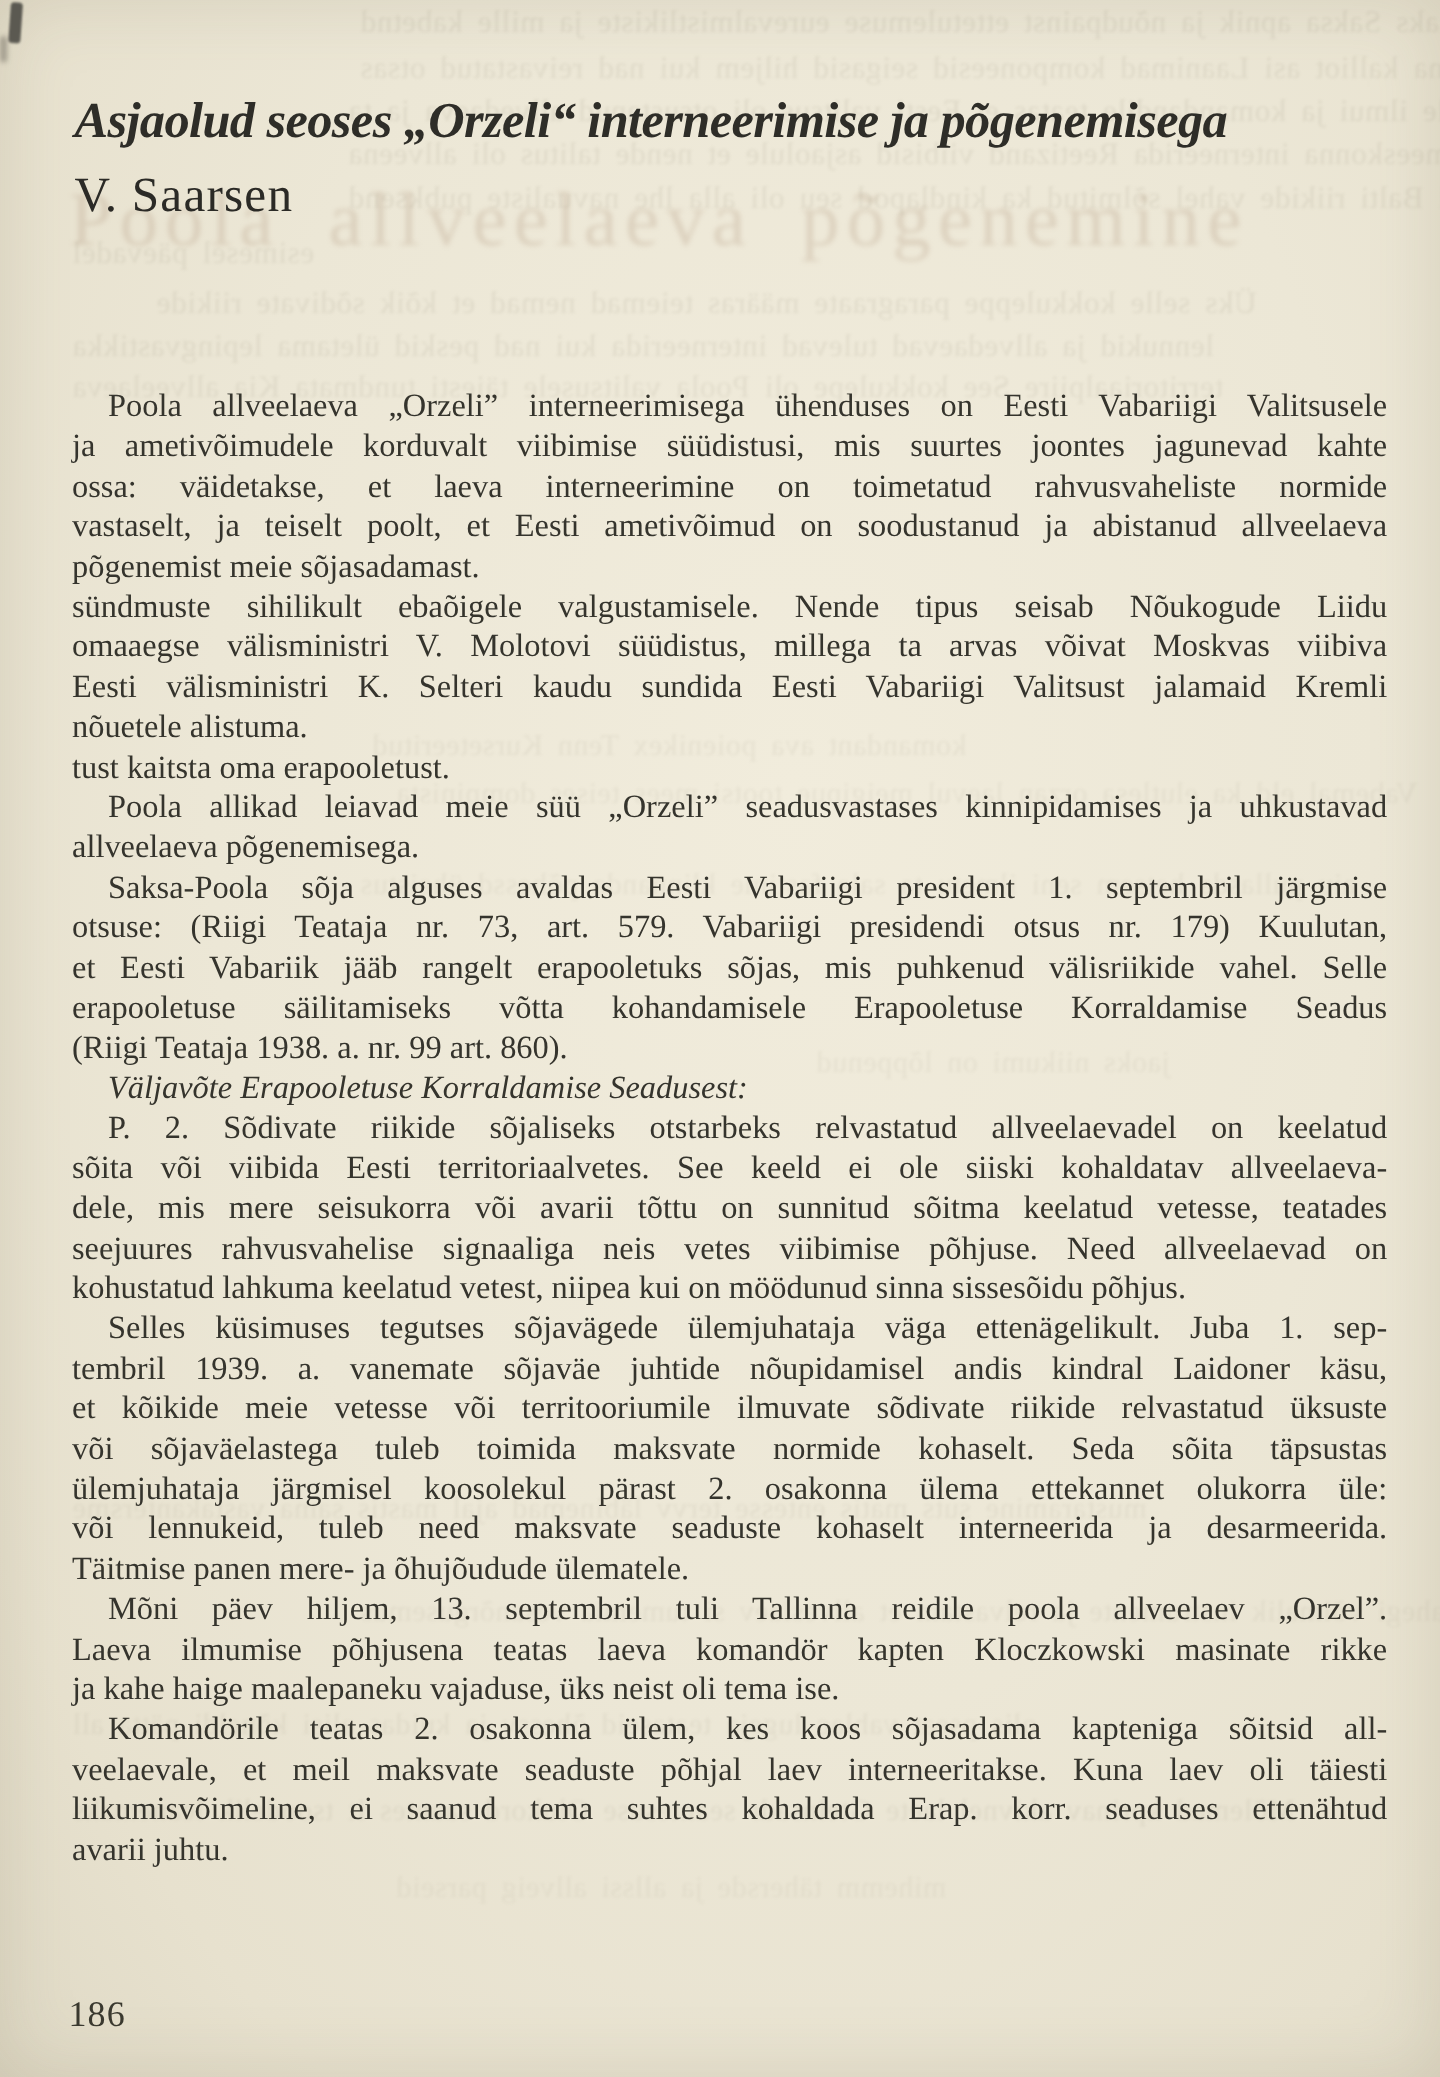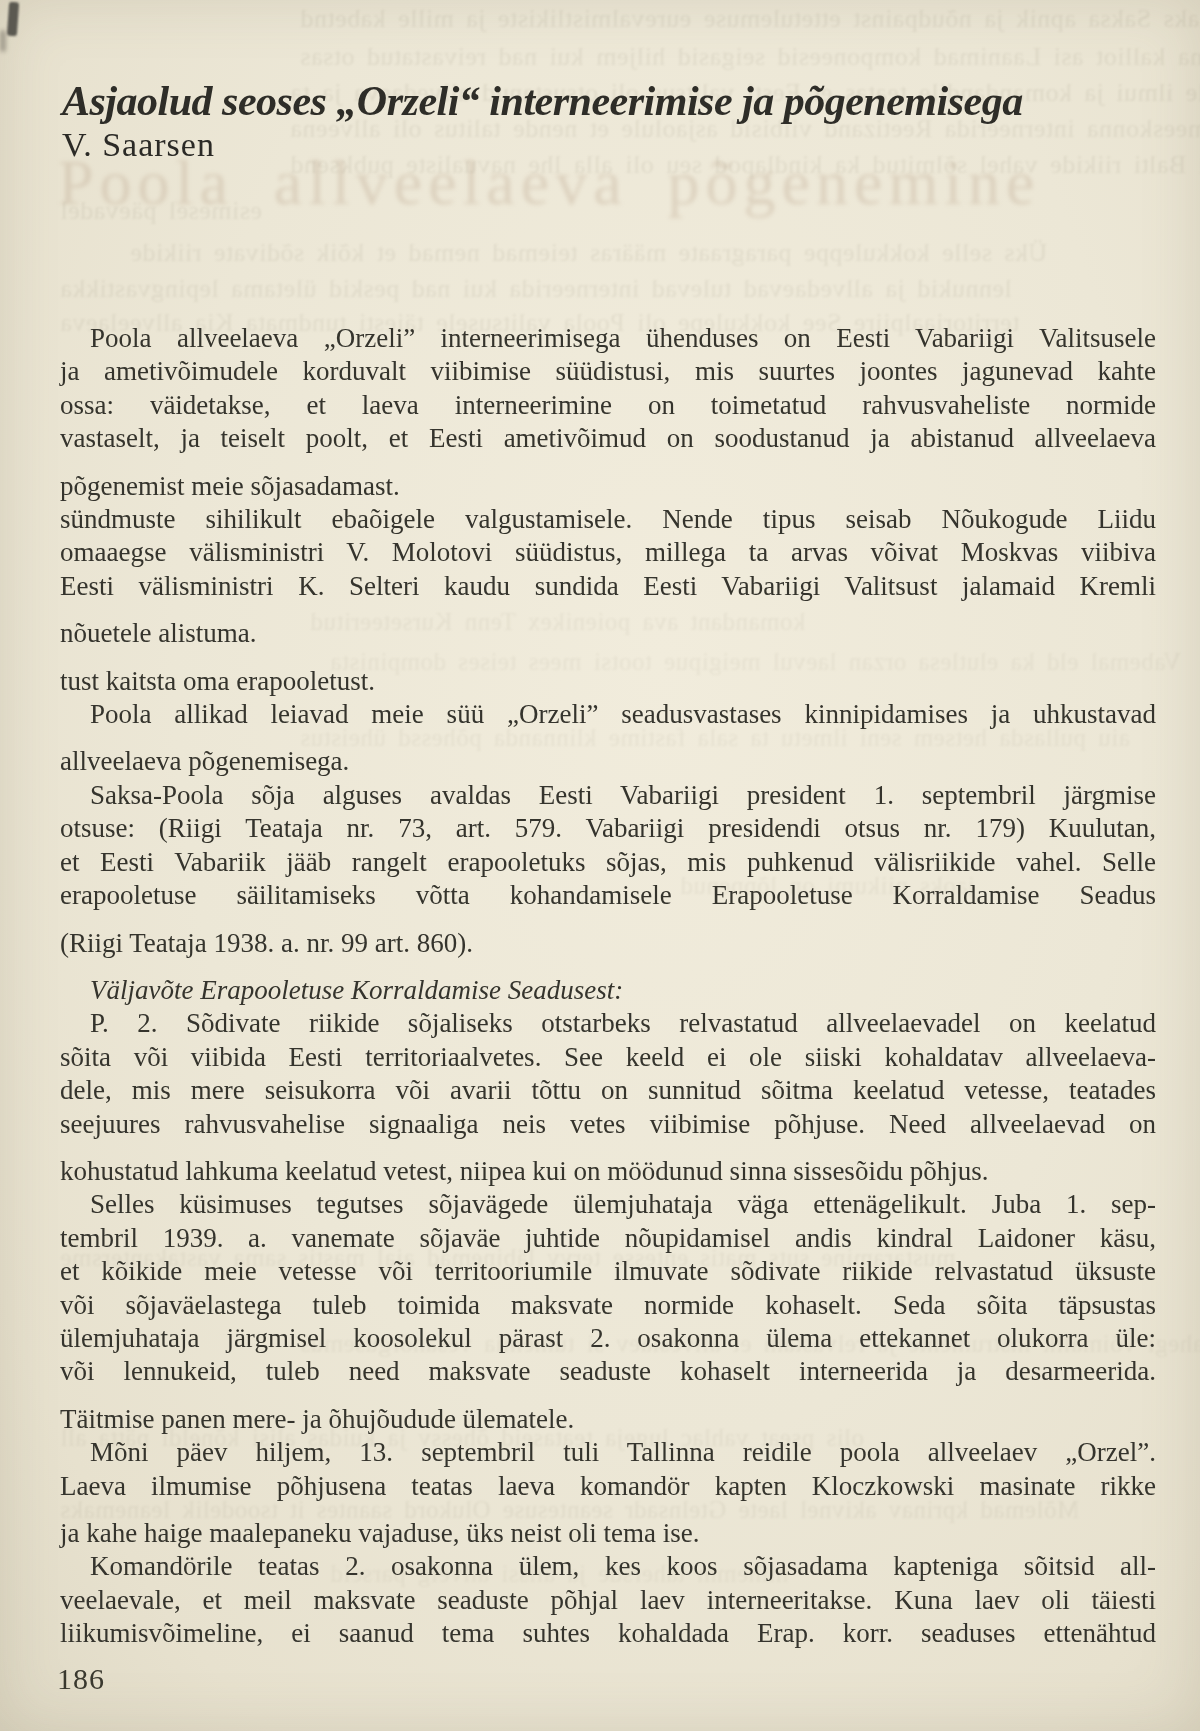--- a/index.html
+++ b/index.html
@@ -35,31 +35,31 @@
     font-size:64px;letter-spacing:6px;word-spacing:18px;
     color:#bca68f;opacity:.34;filter:blur(2.2px);
   }
   
   .title{
     position:absolute;left:62px;top:50px;
     font-style:italic;font-size:42px;letter-spacing:-.5px;
     color:#2e2d28;line-height:1.1;white-space:nowrap;
   }
   .author{
-    position:absolute;left:62px;top:126px;
-    font-size:34px;letter-spacing:1px;color:#2b2a26;line-height:1.1;
+    position:absolute;left:62px;top:140px;
+    font-size:41px;letter-spacing:1px;color:#2b2a26;line-height:1.1;
   }
   .body-text{
     position:absolute;left:60px;top:322px;width:1096px;
     font-size:27px;line-height:33.4px;color:#35342d;
   }
   .para{margin:0;}
   .para.italic{font-style:italic;}
   .line{text-align:justify;text-align-last:justify;}
-  .line.last{text-align-last:left;margin-top:14px;}
+  .line.last{text-align-last:left;}
   .line.indent{padding-left:30px;}
   .page-number{
     position:absolute;left:57px;top:1662px;
     font-size:30px;color:#3a392f;letter-spacing:1px;
   }
 </style>
 </head>
 <body>
 
 <div class="page">
@@ -142,18 +142,19 @@
       </div>
       <div class="para">
         <div class="line indent">Mõni päev hiljem, 13. septembril tuli Tallinna reidile poola allveelaev „Orzel”.</div>
         <div class="line">Laeva ilmumise põhjusena teatas laeva komandör kapten Kloczkowski masinate rikke</div>
         <div class="line last">ja kahe haige maalepaneku vajaduse, üks neist oli tema ise.</div>
       </div>
       <div class="para">
         <div class="line indent">Komandörile teatas 2. osakonna ülem, kes koos sõjasadama kapteniga sõitsid all-</div>
         <div class="line">veelaevale, et meil maksvate seaduste põhjal laev interneeritakse. Kuna laev oli täiesti</div>
         <div class="line">liikumisvõimeline, ei saanud tema suhtes kohaldada Erap. korr. seaduses ettenähtud</div>
+        <div class="line last">avarii juhtu.</div>
       </div>
     </div>
 
   <div class="page-number">186</div>
 
 </div>
 
 </body></html>

